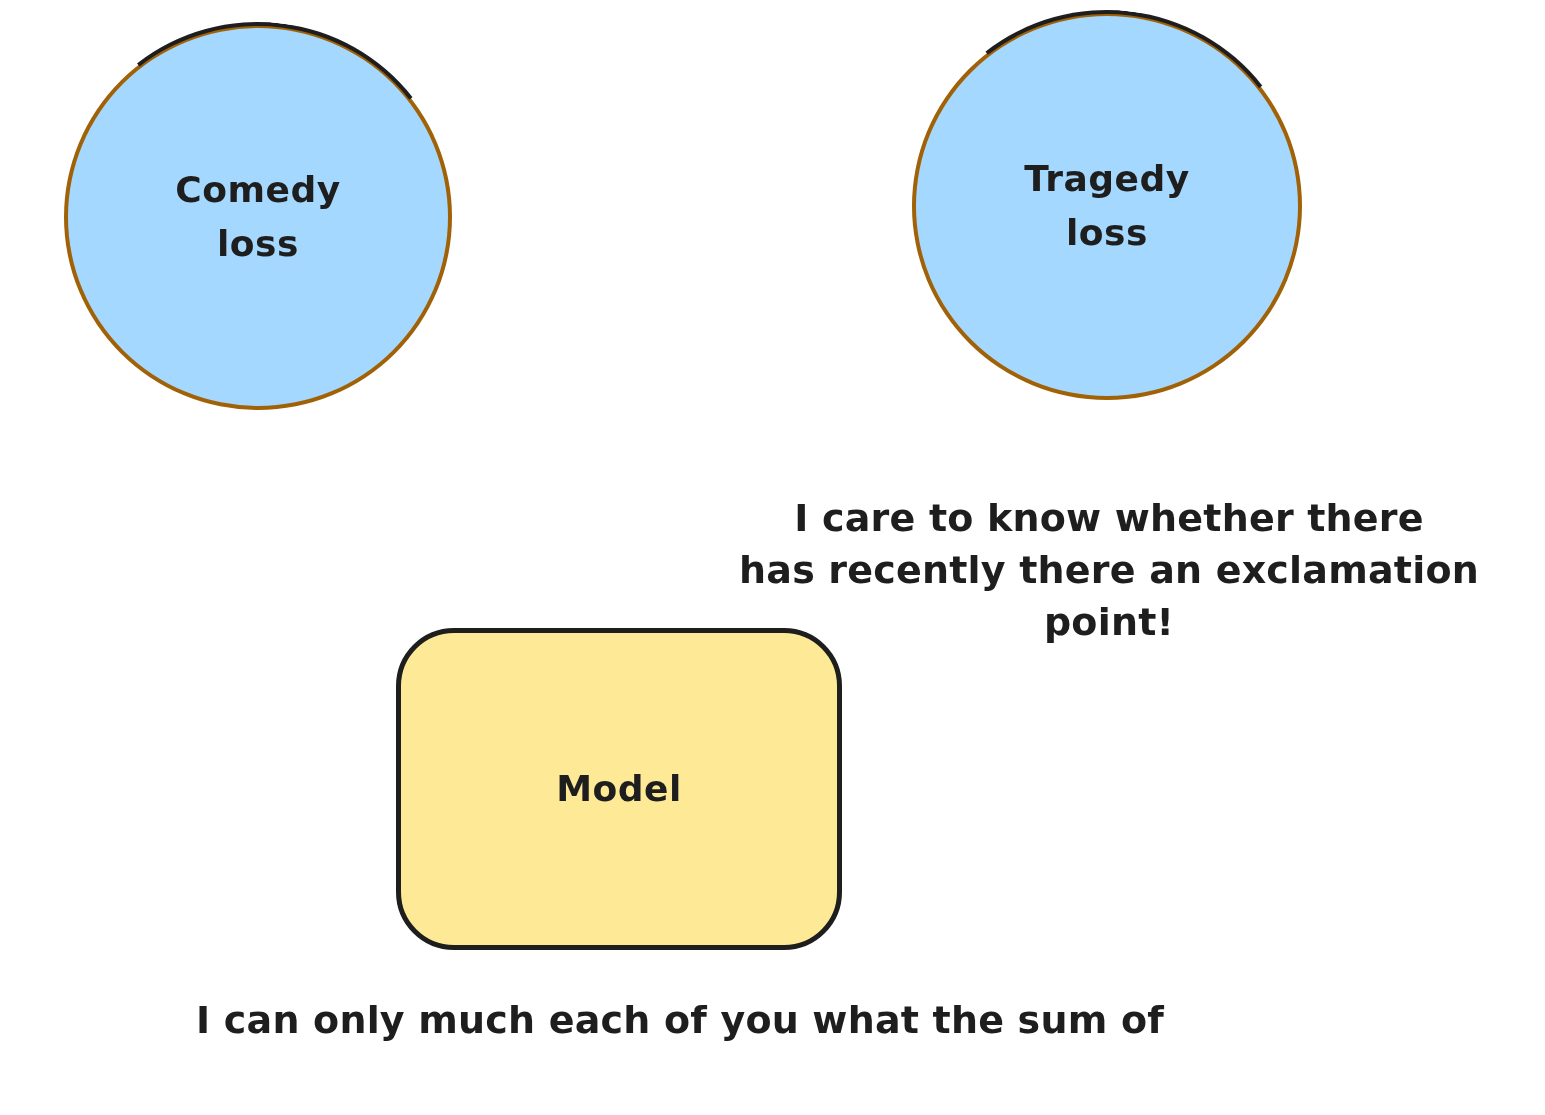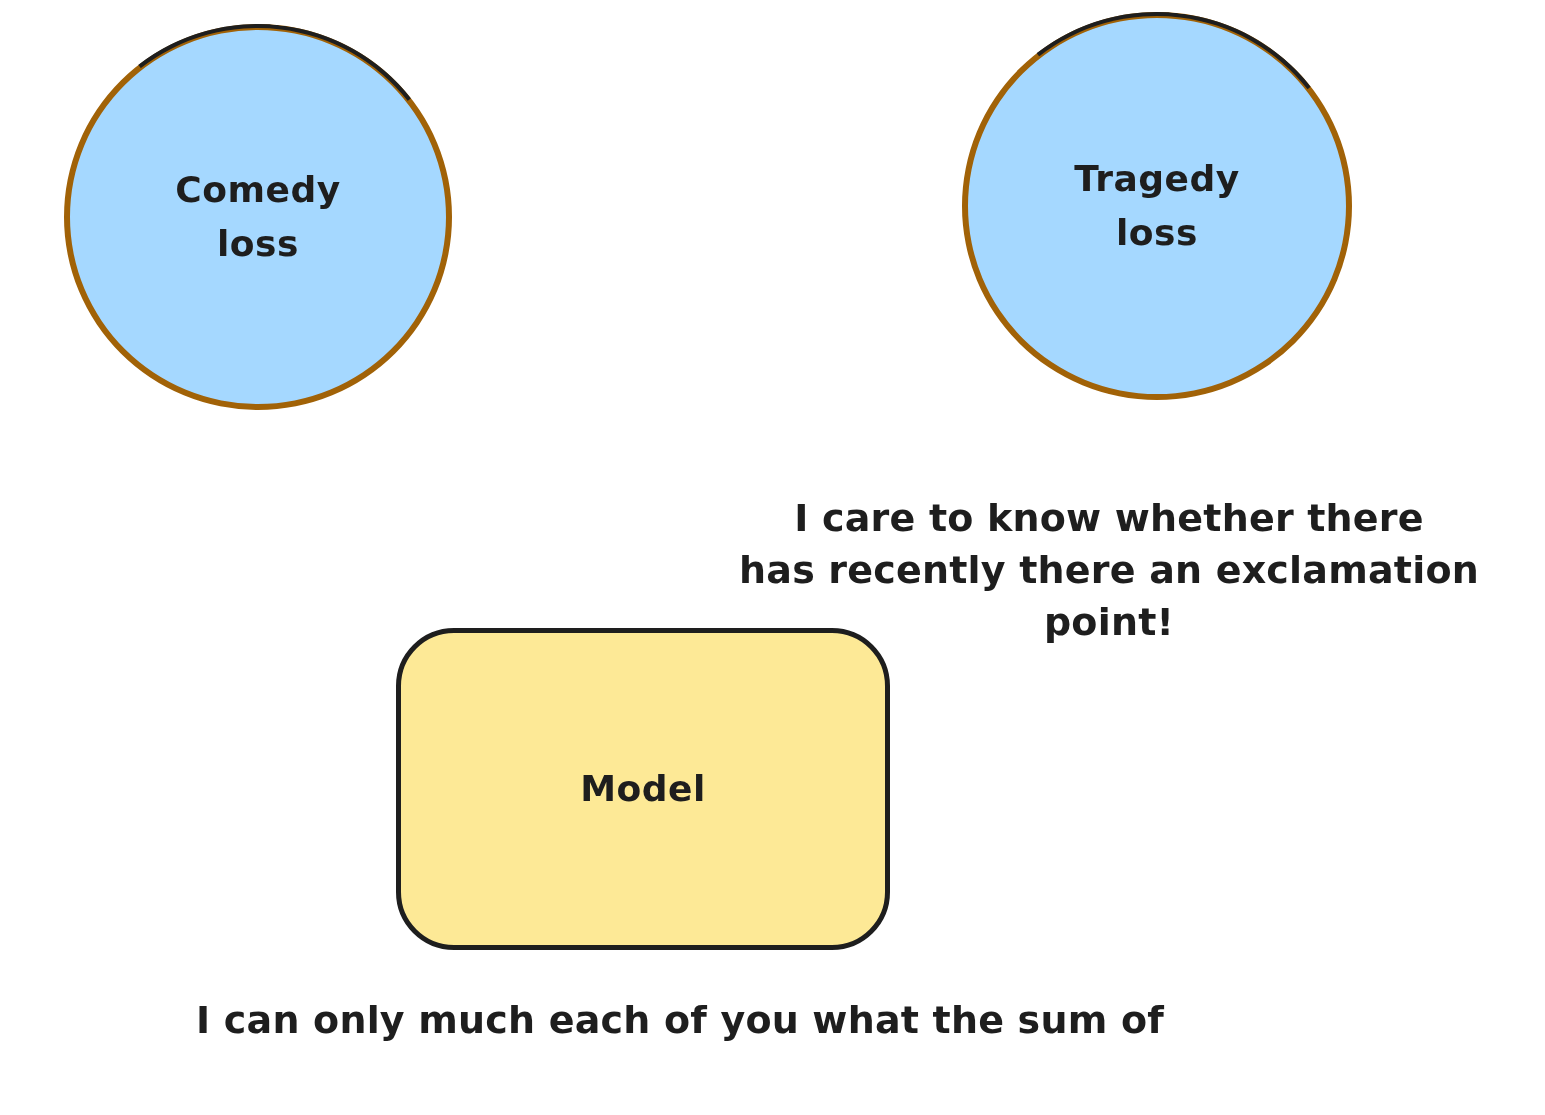--- a/index.html
+++ b/index.html
@@ -14,31 +14,31 @@
     position: relative;
     width: 1545px;
     height: 1115px;
     background: #ffffff;
     color: #1e1e1e;
   }
 
   
   .loss-circle {
     position: absolute;
-    border: 6px solid #a16207;
+    border: 4px solid #a16207;
     border-radius: 50%;
     background: #a5d8ff;
     display: flex;
     flex-direction: column;
     align-items: center;
     justify-content: center;
     text-align: center;
   }
   .loss-circle.comedy  { left: 64px;  top: 24px; width: 388px; height: 386px; }
-  .loss-circle.tragedy { left: 962px; top: 12px; width: 390px; height: 388px; justify-content: center; }
+  .loss-circle.tragedy { left: 912px; top: 12px; width: 390px; height: 388px; justify-content: center; }
 
   
   .loss-circle::before {
     content: "";
     position: absolute;
     left: -6px; top: -6px; right: -6px; bottom: -6px;
     border-radius: 50%;
     border: 4px solid transparent;
     border-top-color: #1e1e1e;
     transform: rotate(7deg);
@@ -51,21 +51,21 @@
     line-height: 54px;
     letter-spacing: 0.5px;
     color: #1e1e1e;
   }
 
   
   .model-box {
     position: absolute;
     left: 396px;
     top: 628px;
-    width: 494px;
+    width: 446px;
     height: 322px;
     background: #fde996;
     border: 5px solid #1e1e1e;
     border-radius: 58px;
     display: flex;
     align-items: center;
     justify-content: center;
     text-align: center;
   }
 

